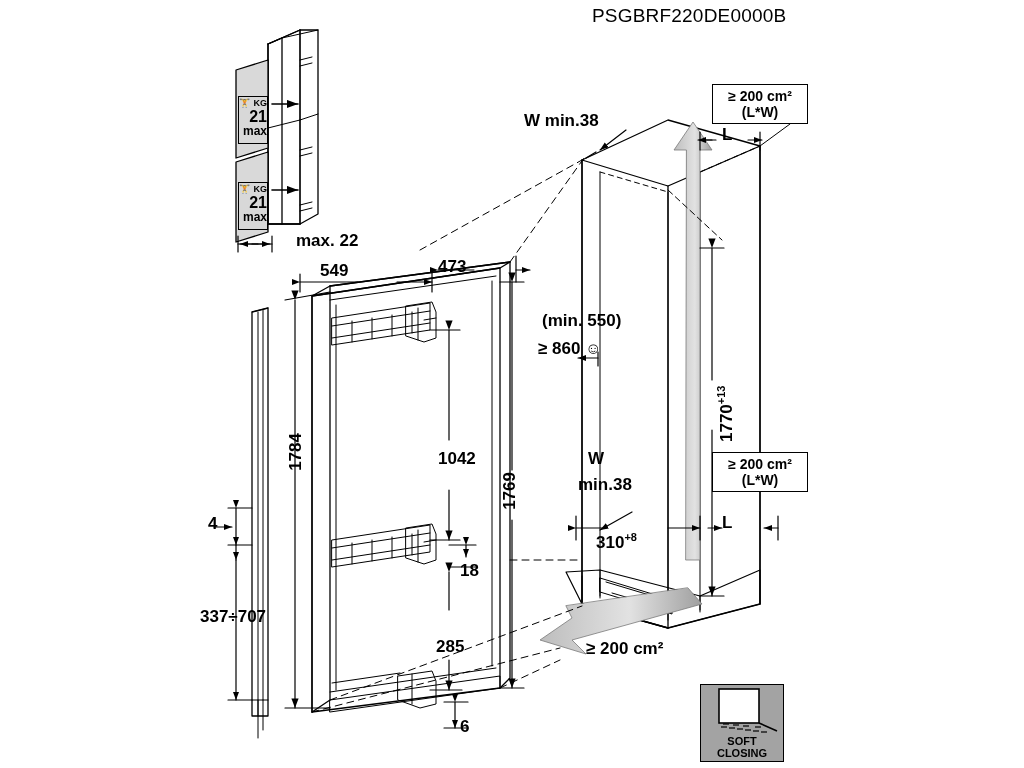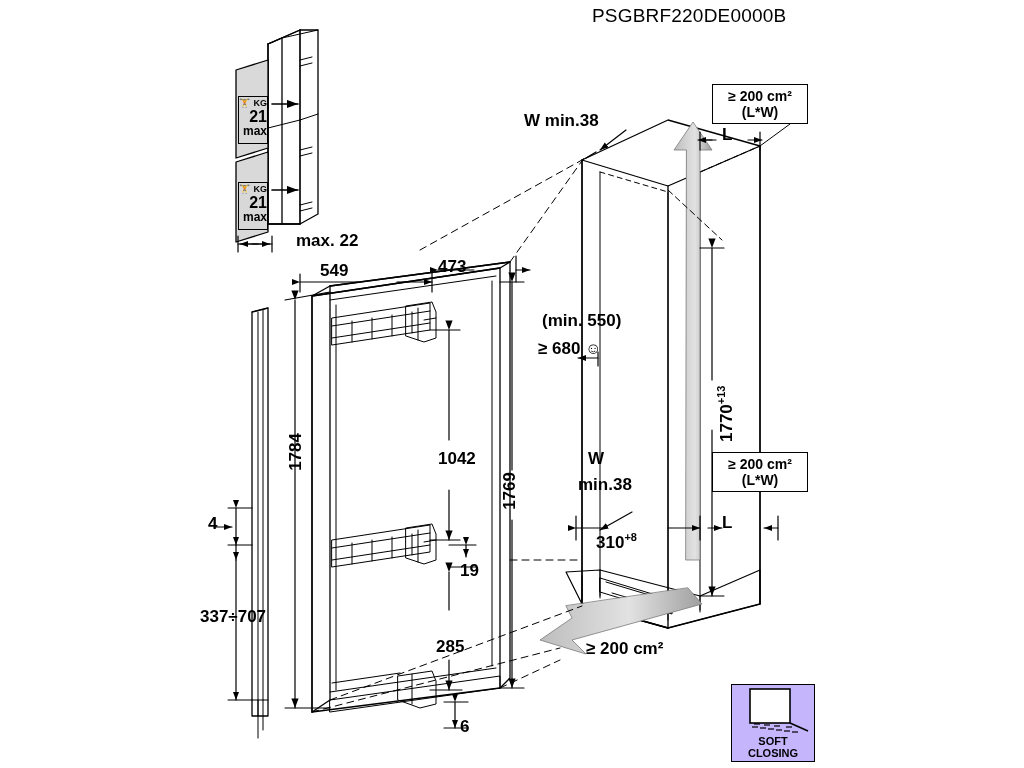--- a/index.html
+++ b/index.html
@@ -71,22 +71,21 @@
     line-height: 1.1;
   }
   .kgbox .kgtag {
     font-size: 9px;
     display: block;
     line-height: 1.1;
   }
   .softbox {
     position: absolute;
     border: 1.6px solid #000;
-    background: #c4b5fd;
-    margin-left: 31px;
+    background: #a3a3a3;
   }
   .softlabel {
     position: absolute;
     font-size: 11px;
     font-weight: bold;
     text-align: center;
     line-height: 1.15;
     width: 100%;
   }
   .smiley {
@@ -348,21 +347,21 @@
 <div class="lbl dim" style="left:296px; top:232px;">max. 22</div>
 
 <div class="lbl dim" style="left:320px; top:262px;">549</div>
 
 <div class="lbl dim" style="left:438px; top:258px;">473</div>
 
 <div class="lbl dim vert" style="left:266px; top:443px; width:60px; text-align:center;">1784</div>
 
 <div class="lbl dim" style="left:438px; top:450px;">1042</div>
 
-<div class="lbl dim" style="left:460px; top:562px;">19</div>
+<div class="lbl dim" style="left:460px; top:562px;">18</div>
 
 <div class="lbl dim" style="left:436px; top:638px;">285</div>
 
 <div class="lbl dim vert" style="left:480px; top:482px; width:60px; text-align:center;">1769</div>
 
 <div class="lbl dim" style="left:460px; top:718px;">6</div>
 
 <div class="lbl dim" style="left:208px; top:515px;">4</div>
 
 <div class="lbl dim" style="left:200px; top:608px;">337÷707</div>
@@ -372,21 +371,21 @@
 <div class="lbl dim" style="left:722px; top:126px;">L</div>
 
 <div class="boxnote" style="left:712px; top:84px; width:82px;">
   <div>≥ 200 cm²</div>
   <div>(L*W)</div>
 </div>
 
 <div class="lbl dim" style="left:542px; top:312px;">(min. 550)</div>
 
 <div class="lbl dim" style="left:538px; top:340px;">
-  <span>≥ 680</span>
+  <span>≥ 860</span>
   <span class="smiley">☺</span>
 </div>
 
 <div class="lbl dim vert" style="left:686px; top:404px; width:80px; text-align:center;">
   <span>1770</span><span class="sup">+13</span>
 </div>
 
 <div class="lbl dim" style="left:588px; top:450px;">W</div>
 <div class="lbl dim" style="left:578px; top:476px;">min.38</div>
 

